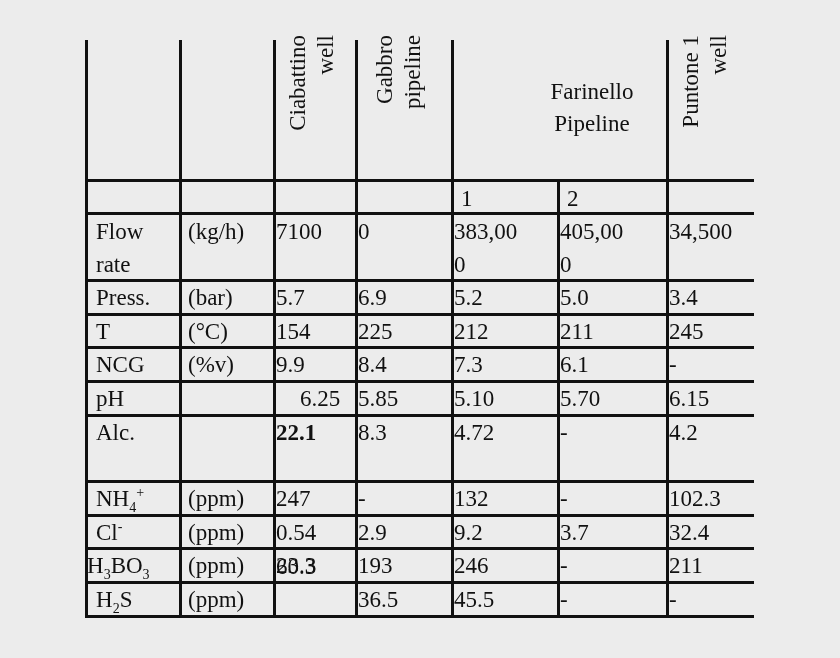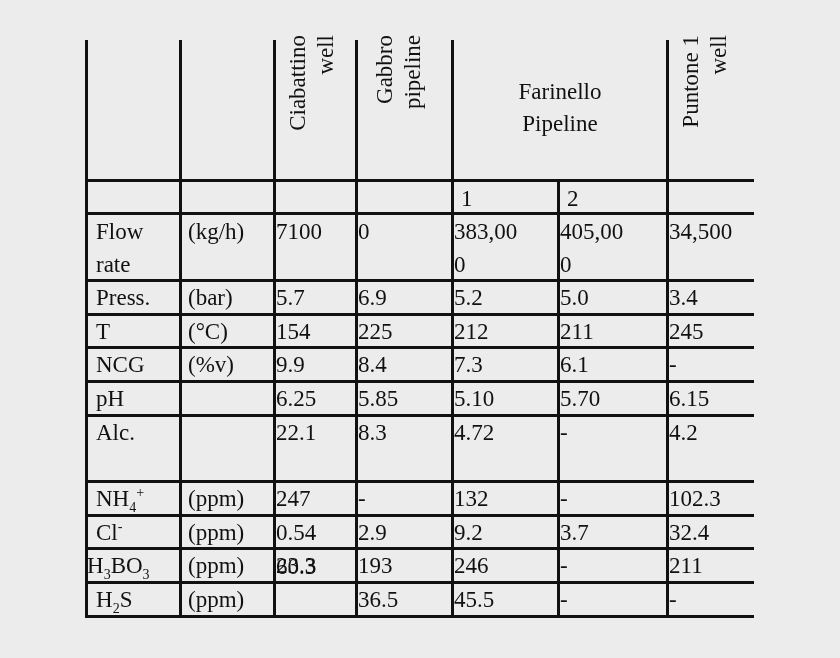--- a/index.html
+++ b/index.html
@@ -26,21 +26,21 @@
   .table-wrap { position:absolute; left:0; top:0; width:840px; height:658px; }
   .vline { position:absolute; width:3px; background:#111; }
   .hline { position:absolute; height:3px; background:#111; }
   .cell { position:absolute; font-size:23px; line-height:33px; white-space:nowrap; }
   .c { text-align:left; }
   .l { text-align:left; }
   .rot {
     position:absolute; transform-origin:0 0; transform:rotate(-90deg);
     font-size:23px; line-height:28px; text-align:right; white-space:nowrap;
   }
-  .hdr-center { position:absolute; font-size:23px; line-height:32px; text-align:center; }
+  .hdr-center { position:absolute; font-size:23px; line-height:32px; text-align:center;margin-left:32px; }
   sub, sup { font-size:14px; line-height:0; }
 </style>
 </head>
 <body>
 
 <div class="checker"></div>
 
 <div class="table-wrap">
 
   <div class="vline" style="left:85px; top:40px; height:577px;"></div>
@@ -122,28 +122,28 @@
   <div class="cell l" style="left:96px; top:348px;">NCG</div>
   <div class="cell l" style="left:188px; top:348px;">(%v)</div>
   <div class="cell c" style="left:276px; top:348px; width:79px;">9.9</div>
   <div class="cell c" style="left:358px; top:348px; width:93px;">8.4</div>
   <div class="cell c" style="left:454px; top:348px; width:103px;">7.3</div>
   <div class="cell c" style="left:560px; top:348px; width:106px;">6.1</div>
   <div class="cell c" style="left:669px; top:348px; width:90px;">-</div>
 
   <div class="cell l" style="left:96px; top:382px;">pH</div>
   <div class="cell l" style="left:188px; top:382px;"></div>
-  <div class="cell c" style="left:276px; top:382px; width:79px;">6.25</div>
+  <div class="cell c" style="left:276px; top:382px; width:79px;padding-left:24px;">6.25</div>
   <div class="cell c" style="left:358px; top:382px; width:93px;">5.85</div>
   <div class="cell c" style="left:454px; top:382px; width:103px;">5.10</div>
   <div class="cell c" style="left:560px; top:382px; width:106px;">5.70</div>
   <div class="cell c" style="left:669px; top:382px; width:90px;">6.15</div>
 
   <div class="cell l" style="left:96px; top:416px;">Alc.</div>
-  <div class="cell c" style="left:276px; top:416px; width:92px;">22.1</div>
+  <div class="cell c" style="left:276px; top:416px; width:92px;font-weight:bold;">22.1</div>
   <div class="cell c" style="left:358px; top:416px; width:93px;">8.3</div>
   <div class="cell c" style="left:454px; top:416px; width:103px;">4.72</div>
   <div class="cell c" style="left:560px; top:416px; width:106px;">-</div>
   <div class="cell c" style="left:669px; top:416px; width:90px;">4.2</div>
 
   <div class="cell l" style="left:96px; top:482px;">
     <span>NH</span><sub>4</sub><sup>+</sup>
   </div>
   <div class="cell l" style="left:188px; top:482px;">(ppm)</div>
   <div class="cell c" style="left:276px; top:482px; width:76px;">247</div>

